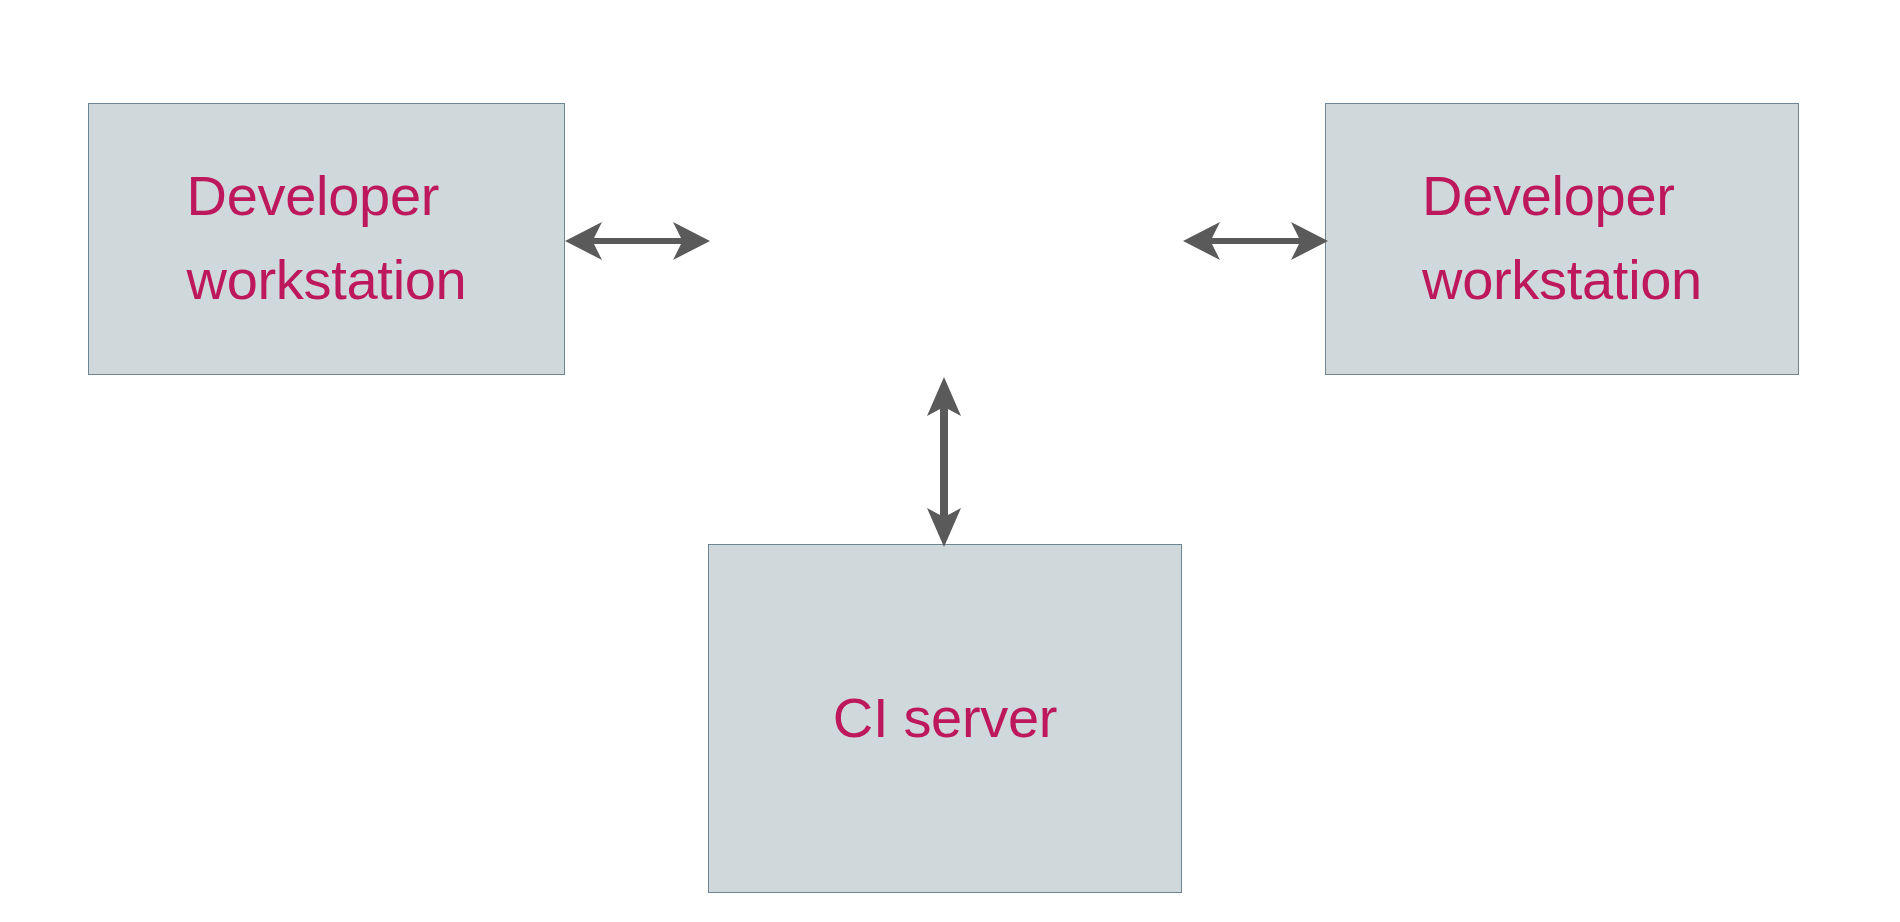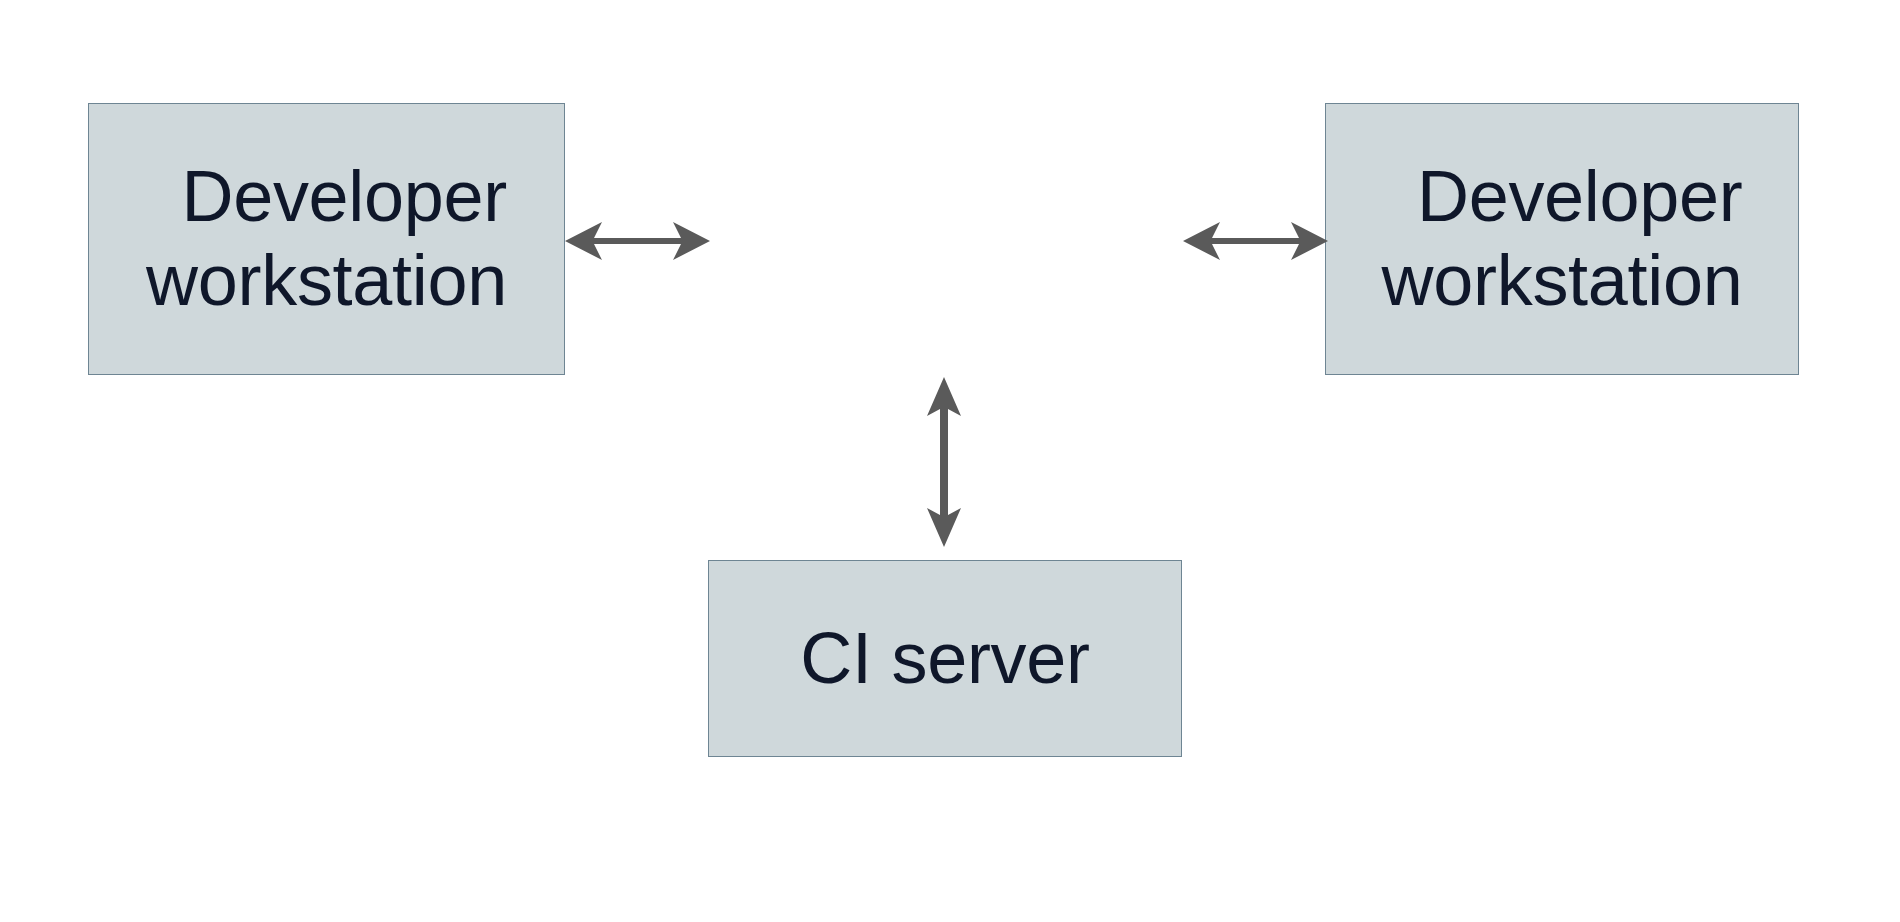--- a/index.html
+++ b/index.html
@@ -22,33 +22,33 @@
   .node-box {
     position: absolute;
     box-sizing: border-box;
     background: #cfd8db;
     border: 1.6px solid #6e8593;
     display: flex;
     align-items: center;
     justify-content: center;
   }
   .node-label {
-    font-size: 72px;
+    font-size: 56px;
     line-height: 84px;
-    color: #0f172a;
-    text-align: right;
+    color: #be185d;
+    text-align: left;
     font-weight: 400;
     letter-spacing: -0.3px;
     white-space: pre-line;
     transform: translateY(-1px);
   }
   #node-dev-left  { left: 88px;   top: 103px; width: 477px; height: 272px; }
   #node-cache     { left: 708px;  top: 103px; width: 474px; height: 272px; }
   #node-dev-right { left: 1325px; top: 103px; width: 474px; height: 272px; }
-  #node-ci        { left: 708px;  top: 560px; width: 474px; height: 197px; }
+  #node-ci        { left: 708px;  top: 544px; width: 474px; height: 349px; }
 
   .connector {
     position: absolute;
     pointer-events: none;
   }
   #edge-left-cache  { left: 560px;  top: 210px; width: 155px; height: 62px; }
   #edge-cache-right { left: 1178px; top: 210px; width: 155px; height: 62px; }
   #edge-cache-ci    { left: 912px;  top: 372px; width: 64px;  height: 180px; }
 </style>
 </head>

